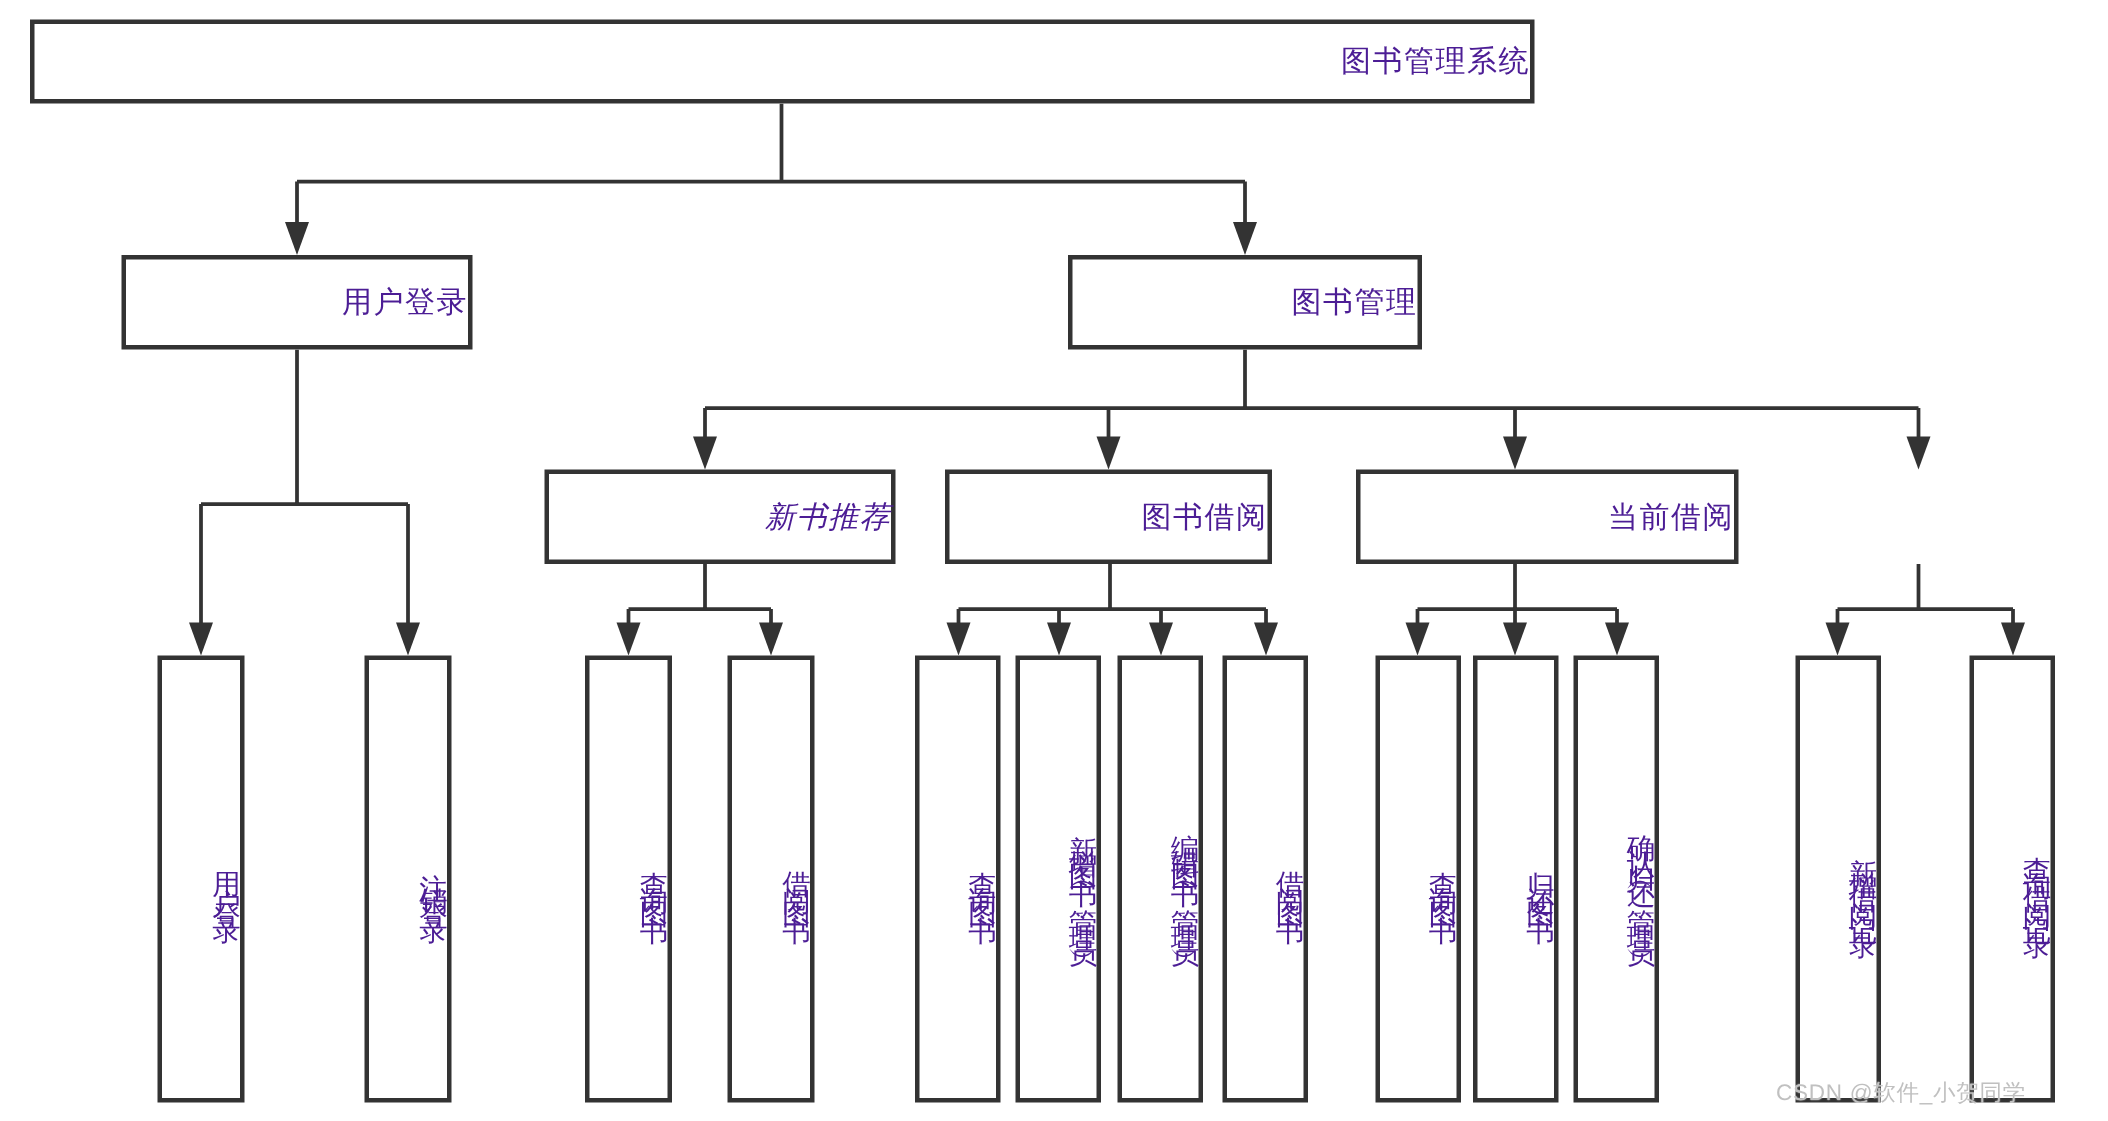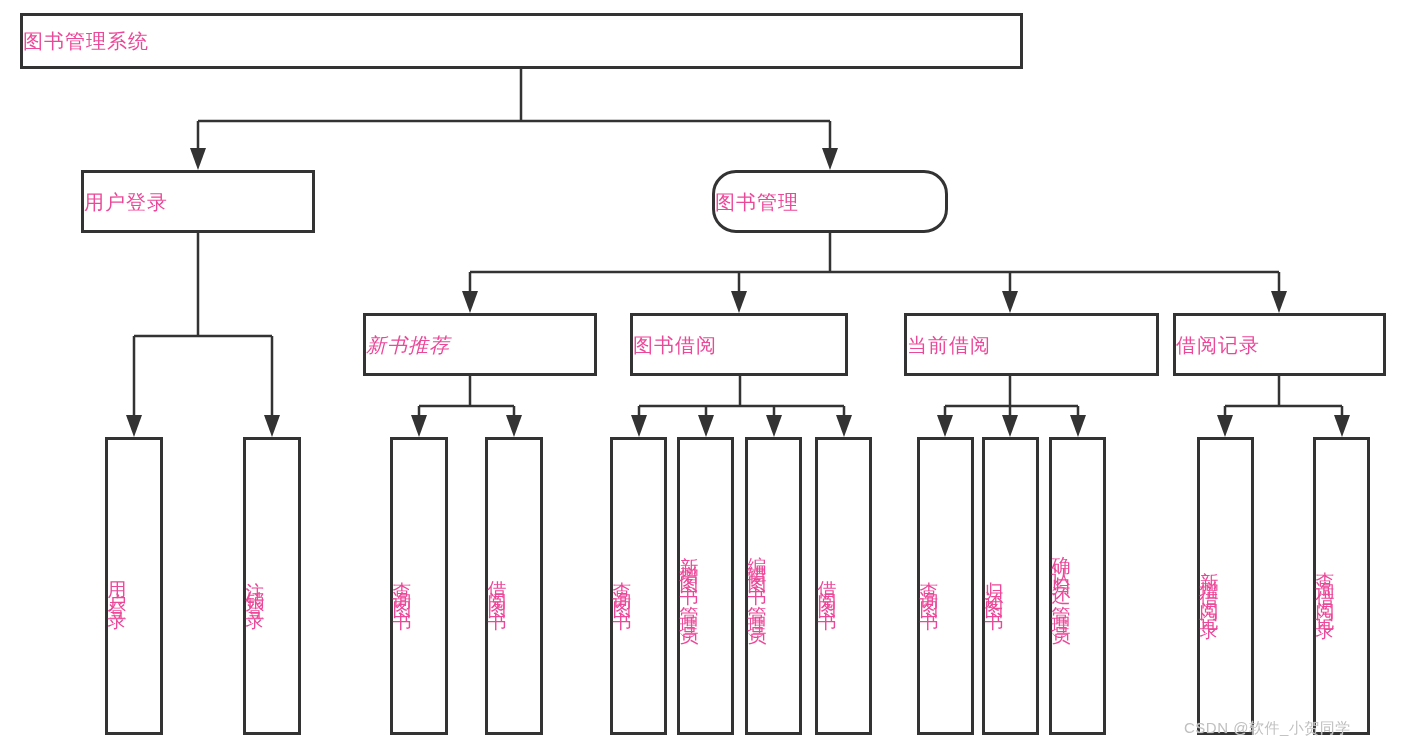--- a/index.html
+++ b/index.html
@@ -23,22 +23,22 @@
     height: 747px;
     pointer-events: none;
   }
   .node {
     position: absolute;
     box-sizing: border-box;
     border: 3px solid #333333;
     background: #ffffff;
     display: flex;
     align-items: center;
-    justify-content: flex-start;
-    color: #ec4899;
+    justify-content: flex-end;
+    color: #4c1d95;
   }
   .node.h span {
     font-size: 20px;
     letter-spacing: 1px;
     line-height: 1;
     white-space: nowrap;
   }
   .node.v span {
     writing-mode: vertical-rl;
     text-orientation: mixed;
@@ -103,35 +103,32 @@
     </g>
   </svg>
 
   <div class="node h" style="left:20px; top:13px; width:1003px; height:56px;">
     <span>图书管理系统</span>
   </div>
 
   <div class="node h" style="left:81px; top:170px; width:234px; height:63px;">
     <span>用户登录</span>
   </div>
-  <div class="node h" style="left:712px; top:170px; width:236px; height:63px;border-radius:24px;">
+  <div class="node h" style="left:712px; top:170px; width:236px; height:63px;">
     <span>图书管理</span>
   </div>
 
   <div class="node h" style="left:363px; top:313px; width:234px; height:63px;font-style:italic;">
     <span>新书推荐</span>
   </div>
   <div class="node h" style="left:630px; top:313px; width:218px; height:63px;">
     <span>图书借阅</span>
   </div>
   <div class="node h" style="left:904px; top:313px; width:255px; height:63px;">
     <span>当前借阅</span>
-  </div>
-  <div class="node h" style="left:1173px; top:313px; width:213px; height:63px;">
-    <span>借阅记录</span>
   </div>
 
   <div class="node v" style="left:105px; top:437px; width:58px; height:298px;">
     <span>用户登录</span>
   </div>
   <div class="node v" style="left:243px; top:437px; width:58px; height:298px;">
     <span>注销登录</span>
   </div>
 
   <div class="node v" style="left:390px; top:437px; width:58px; height:298px;">

